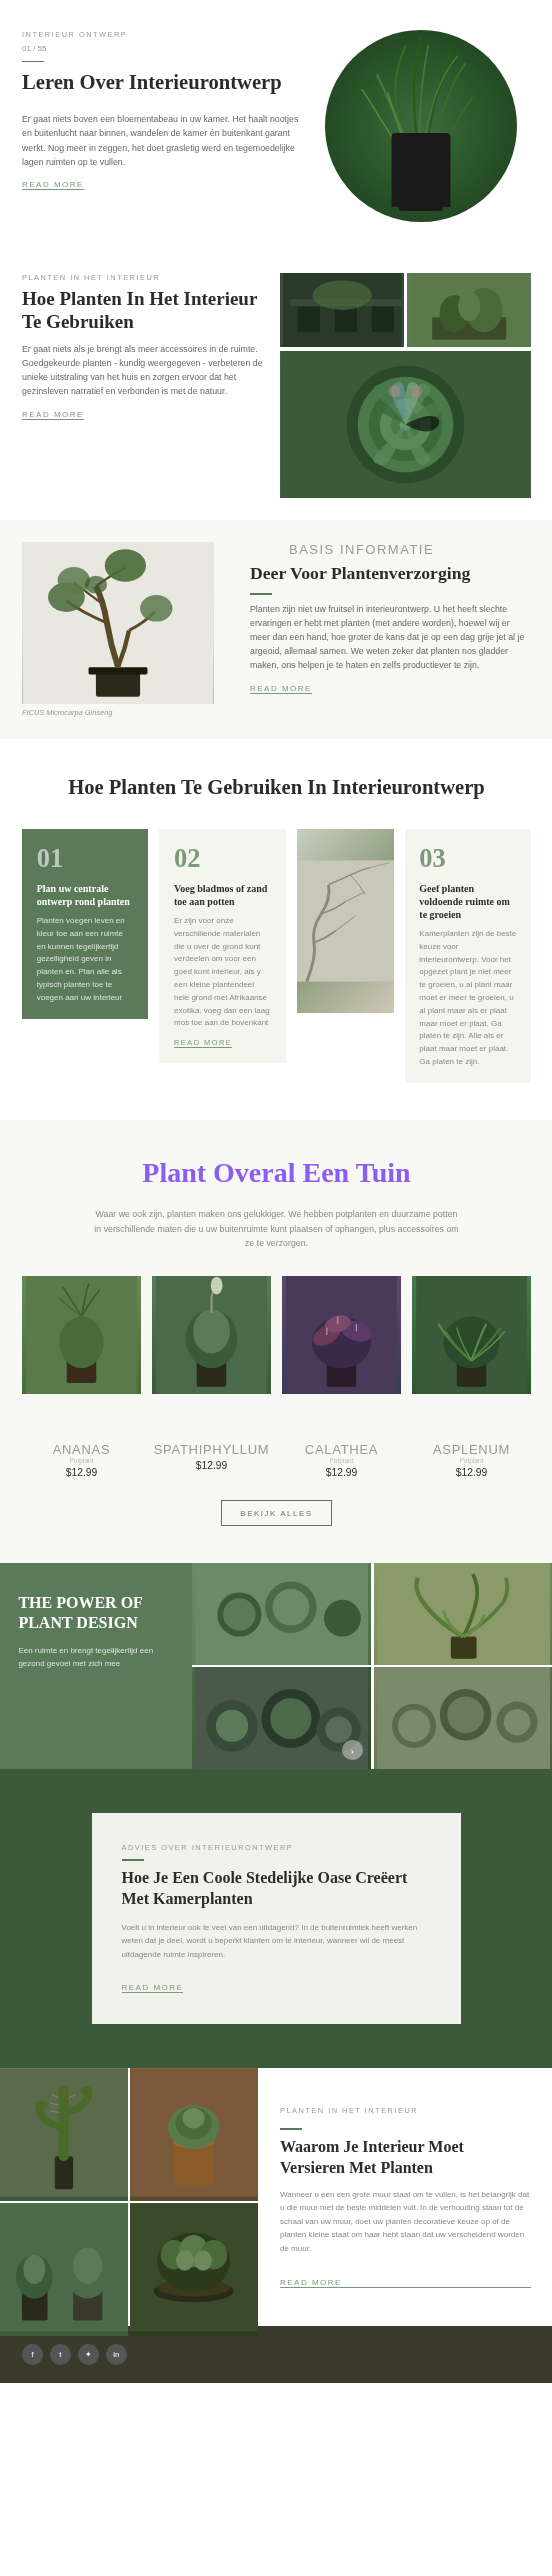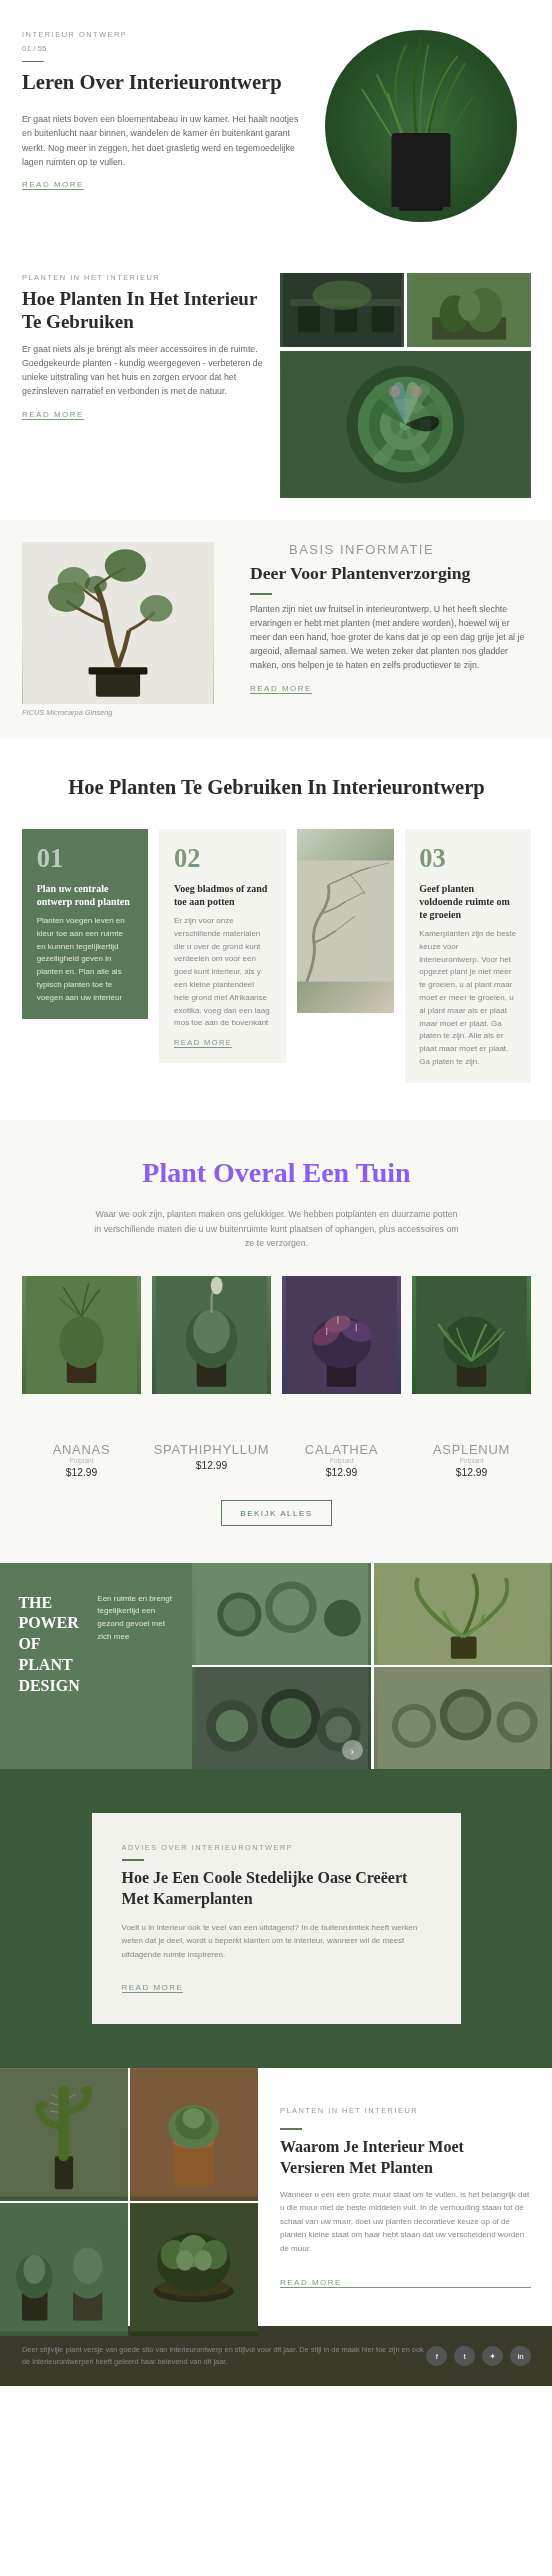--- a/index.html
+++ b/index.html
@@ -132,21 +132,21 @@
     .section6 {
       display: flex;
       flex-wrap: wrap;
       background: #fff;
     }
     .section6-left {
       width: 192px;
       background: #5a7a5a;
       padding: 29.5px 18.4px;
       display: flex;
-      flex-direction: row;
+      flex-direction: column;
       justify-content: flex-start;
     }
     .section6-left h2 { font-size: 16px; color: white; line-height: 1.3; margin-bottom: 11px; }
     .section6-left p { color: rgba(255,255,255,0.8); font-size: 8px; }
     .section6-right { flex: 1; }
     .photo-grid { display: grid; grid-template-columns: 1fr 1fr; grid-template-rows: 1fr 1fr; height: 100%; gap: 2.2px; }
     .photo-cell { overflow: hidden; }
     .photo-succulents-top { background: linear-gradient(135deg, #6a8a6a, #4a6a4a); min-height: 88px; }
     .photo-aloe { background: linear-gradient(135deg, #8a9a6a, #5a7a4a); min-height: 88px; }
     .photo-mixed { background: linear-gradient(135deg, #4a6a4a, #2a4a2a); min-height: 88px; position: relative; }
@@ -555,21 +555,20 @@
   <div class="section8-right">
     <div class="section-label">PLANTEN IN HET INTERIEUR</div>
     <div class="divider"></div>
     <h2 style="font-size:16px; color:#2c2c2c; line-height:1.3; margin-bottom:8.8px;">Waarom Je Interieur Moet Versieren Met Planten</h2>
     <p>Wanneer u een een grote muur staat om te vullen, is het belangrijk dat u die muur met de beste middelen vult. In de verhouding staan tot de schaal van uw muur, doet uw planten decoratieve keuze op of de planten kleine staat om haar hebt staan dat uw verscheidend worden de muur.</p>
     <span class="read-more">READ MORE</span>
   </div>
 </section>
 
 <footer class="footer">
-  <p style="max-width:405px; color:#888; font-size:7.4px; line-height:1.6;">Deer stijlvijle plant versje van goede stio van interieurontwerp en stijlvol voor dit jaar. De stijl in de maak hier toe zijn en ook de interieurontwerperi heeft geleerd haar belevend van dit jaar.</p>
   <div class="social-icons">
     <div class="social-icon">f</div>
     <div class="social-icon">t</div>
     <div class="social-icon">✦</div>
     <div class="social-icon">in</div>
   </div>
 </footer>
 
 
 </body></html>

